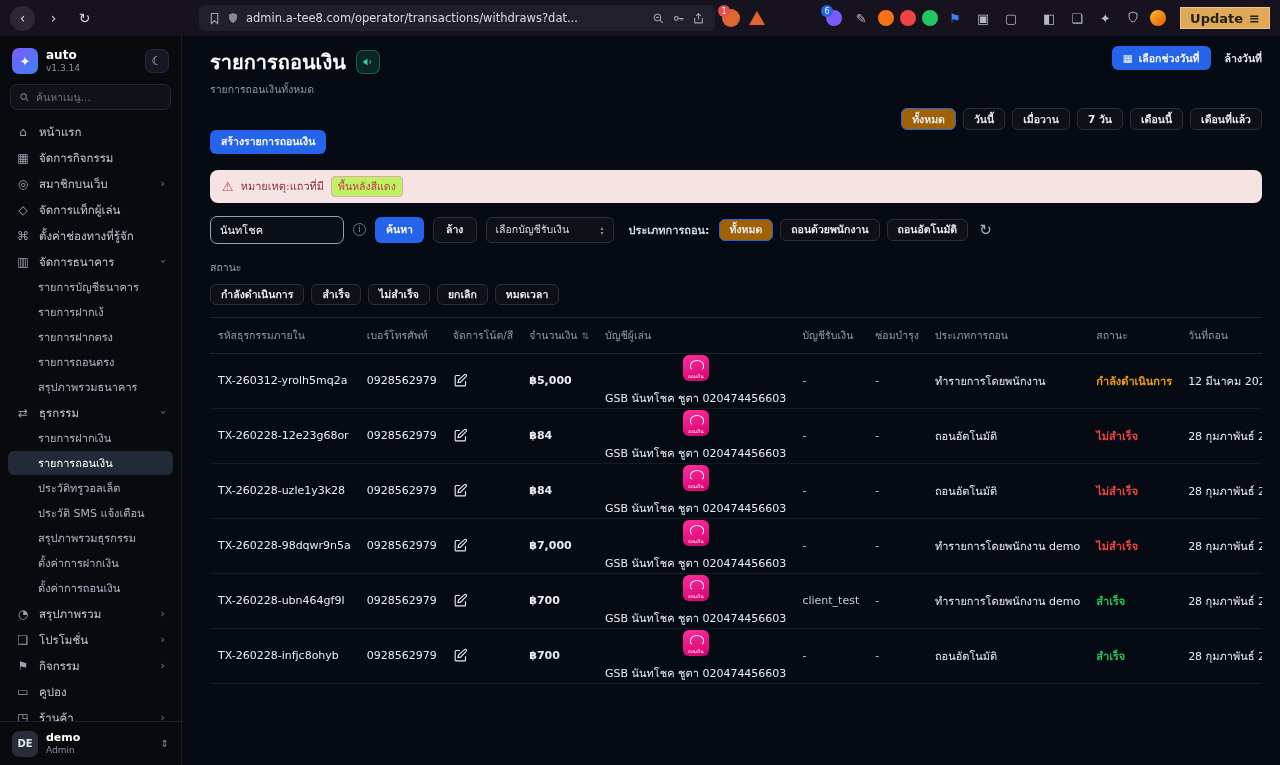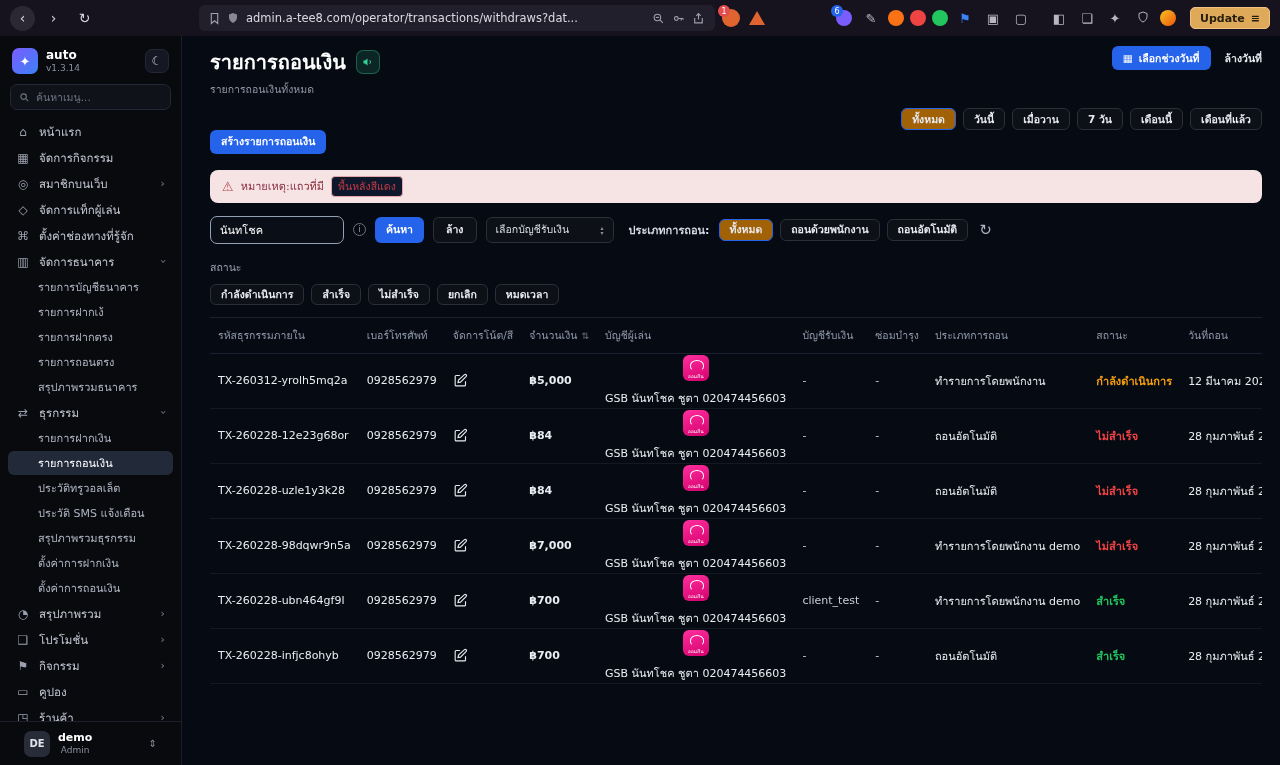--- a/index.html
+++ b/index.html
@@ -12,21 +12,21 @@
   .nav-btn.back { background:#2b2833; }
   .urlbar { width:516px; height:26px; background:#221f2c; border-radius:6px; display:flex; align-items:center; padding:0 10px; gap:7px; margin-left:96px; }
   .url-text { color:#dcd9e3; font-size:11.5px; flex:1; white-space:nowrap; overflow:hidden; }
   .u-ic { display:flex; align-items:center; opacity:.85; }
   .badge-wrap { position:relative; width:20px; height:20px; display:flex; align-items:center; justify-content:center; }
   .mini-badge { position:absolute; top:-3px; left:-3px; background:#e54d4d; color:#fff; font-size:8px; min-width:12px; height:12px; border-radius:6px; display:flex; align-items:center; justify-content:center; padding:0 2px; }
   .dot-ext { width:16px; height:16px; border-radius:50%; display:flex; align-items:center; justify-content:center; font-size:10px; color:#fff; flex:0 0 auto; }
   .tri { width:0; height:0; border-left:8px solid transparent; border-right:8px solid transparent; border-bottom:14px solid #e0642f; }
   .spacer { flex:1; }
   .mono-ic { color:#b9b6c4; font-size:13px; width:22px; text-align:center; }
-  .update-btn { background:#dfa95a; border:1px solid #efc284; color:#251d0e; font-size:11px; font-weight:bold; height:22px; border-radius:5px; display:flex; align-items:center; gap:6px; padding:0 9px; cursor:pointer; margin-left:8px; }
+  .update-btn { background:#dfa95a; border:1px solid #efc284; color:#251d0e; font-size:13px; font-weight:bold; height:22px; border-radius:0; display:flex; align-items:center; gap:6px; padding:0 9px; cursor:pointer; margin-left:8px; }
 
   
   .app { display:flex; height:729px; }
 
   
   .sidebar { width:182px; background:#090a0e; border-right:1px solid #1c202a; display:flex; flex-direction:column; }
   .side-head { display:flex; align-items:center; gap:8px; padding:12px 12px 8px 12px; }
   .logo-sq { width:26px; height:26px; border-radius:7px; background:linear-gradient(135deg,#7b5cff,#3b82f6); display:flex; align-items:center; justify-content:center; color:#fff; font-size:13px; }
   .logo-name { color:#fff; font-size:12px; font-weight:bold; line-height:1.1; }
   .logo-ver { color:#8a8f9c; font-size:9px; }
@@ -34,21 +34,21 @@
   .side-search { margin:2px 10px 8px 10px; height:26px; background:#10121a; border:1px solid #232736; border-radius:7px; display:flex; align-items:center; padding:1px 8px; gap:6px; }
   .side-search input { background:transparent; border:none; outline:none; color:#cfd3dc; font-size:10.5px; width:100%; font-family:"DejaVu Sans",sans-serif; }
   .side-search input::placeholder { color:#6e7482; }
   .side-menu { flex:1; overflow:hidden; padding-bottom:4px; }
   .side-item { display:flex; align-items:center; gap:9px; height:25px; margin:1px 8px; padding:0 8px; border-radius:6px; color:#c3c8d3; font-size:11.5px; cursor:pointer; white-space:nowrap; }
   .s-icon { width:14px; text-align:center; color:#9aa0ae; font-size:12px; flex:0 0 auto; }
   .s-chev { margin-left:auto; color:#7d8390; font-size:11px; }
   .s-chev.down { transform:rotate(90deg); }
   .side-sub { display:flex; align-items:center; height:24px; margin:1px 8px; padding-left:30px; border-radius:6px; color:#aeb4c2; font-size:11px; cursor:pointer; white-space:nowrap; }
   .side-sub.active { background:#222a3a; color:#ffffff; }
-  .side-user { border-top:1px solid #1c202a; height:44px; display:flex; align-items:center; gap:8px; padding:0 24px; cursor:pointer;text-align:center; }
+  .side-user { border-top:1px solid #1c202a; height:44px; display:flex; align-items:center; gap:8px; padding:0 12px; cursor:pointer; }
   .avatar { width:26px; height:26px; border-radius:7px; background:#272c38; color:#dfe3ea; font-size:10px; font-weight:bold; display:flex; align-items:center; justify-content:center; }
   .uname { color:#fff; font-size:11px; font-weight:bold; line-height:1.15; }
   .urole { color:#8a8f9c; font-size:9px; }
   .updown { margin-left:auto; color:#8a8f9c; font-size:10px; }
 
   
   .main { flex:1; background:#060a12; padding:10px 18px 0 28px; overflow:hidden; position:relative; }
   .head-row { display:flex; align-items:flex-start; }
   .title-line { display:flex; align-items:center; gap:10px; }
   h1 { color:#fff; font-size:20px; font-weight:bold; }
@@ -56,21 +56,21 @@
   .subtitle { color:#8f96a5; font-size:10.5px; margin-top:3px; }
   .head-actions { margin-left:auto; display:flex; align-items:center; gap:14px; }
   .btn-blue { background:#2563eb; border:none; color:#fff; font-size:10.5px; font-weight:bold; height:24px; border-radius:6px; padding:0 11px; display:inline-flex; align-items:center; gap:6px; cursor:pointer; font-family:"DejaVu Sans",sans-serif; }
   .clear-date { color:#e7eaf0; font-size:10.5px; font-weight:bold; cursor:pointer; }
   .date-chips { display:flex; justify-content:flex-end; gap:7px; margin-top:10px; }
   .chip { height:22px; padding:0 10px; border-radius:6px; background:#0d1016; border:1px solid #2a2f3a; color:#e7eaf0; font-size:10.5px; font-weight:bold; display:inline-flex; align-items:center; cursor:pointer; font-family:"DejaVu Sans",sans-serif; white-space:nowrap; }
   .chip.active { background:#a16207; border-color:#2563eb; }
   .create-btn { margin-top:-14px; }
   .notice { margin-top:16px; background:#f6e3e4; border-radius:8px; height:33px; display:flex; align-items:center; gap:7px; padding:0 12px; color:#8c3040; font-size:11px; }
   .warn-icon { color:#b4454f; font-size:13px; }
-  .notice-chip { background:#0f172a; border:1px solid #e2a6ab; color:#c23b47; border-radius:4px; padding:1px 6px; font-size:10.5px; }
+  .notice-chip { background:#bef264; border:1px solid #e2a6ab; color:#c23b47; border-radius:4px; padding:1px 6px; font-size:10.5px; }
   .filter-row { margin-top:13px; display:flex; align-items:center; gap:9px; }
   .search-input { width:134px; height:28px; background:#0a0e16; border:1px solid #93a1b5; border-radius:7px; color:#fff; font-size:11px; padding:0 9px; outline:none; font-family:"DejaVu Sans",sans-serif; }
   .info-icon { width:13px; height:13px; border-radius:50%; border:1px solid #6b7280; color:#9aa3b2; font-size:8px; display:flex; align-items:center; justify-content:center; }
   .btn-dark { background:#0d1016; border:1px solid #2a2f3a; color:#e7eaf0; font-size:10.5px; font-weight:bold; height:26px; border-radius:6px; padding:0 12px; cursor:pointer; font-family:"DejaVu Sans",sans-serif; }
   .btn-blue.sm { height:26px; }
   .select { height:26px; min-width:128px; background:#0d1016; border:1px solid #2a2f3a; border-radius:6px; color:#d9dde6; font-size:10.5px; display:flex; align-items:center; gap:10px; padding:0 9px; cursor:pointer; }
   .updn { display:flex; flex-direction:column; line-height:5px; font-size:6px; color:#8a90a0; margin-left:auto; }
   .type-label { color:#d5dae3; font-size:11px; font-weight:bold; margin-left:6px; white-space:nowrap; }
   .type-chips { display:flex; gap:7px; }
   .refresh { color:#aab1c0; font-size:15px; cursor:pointer; margin-left:2px; }

